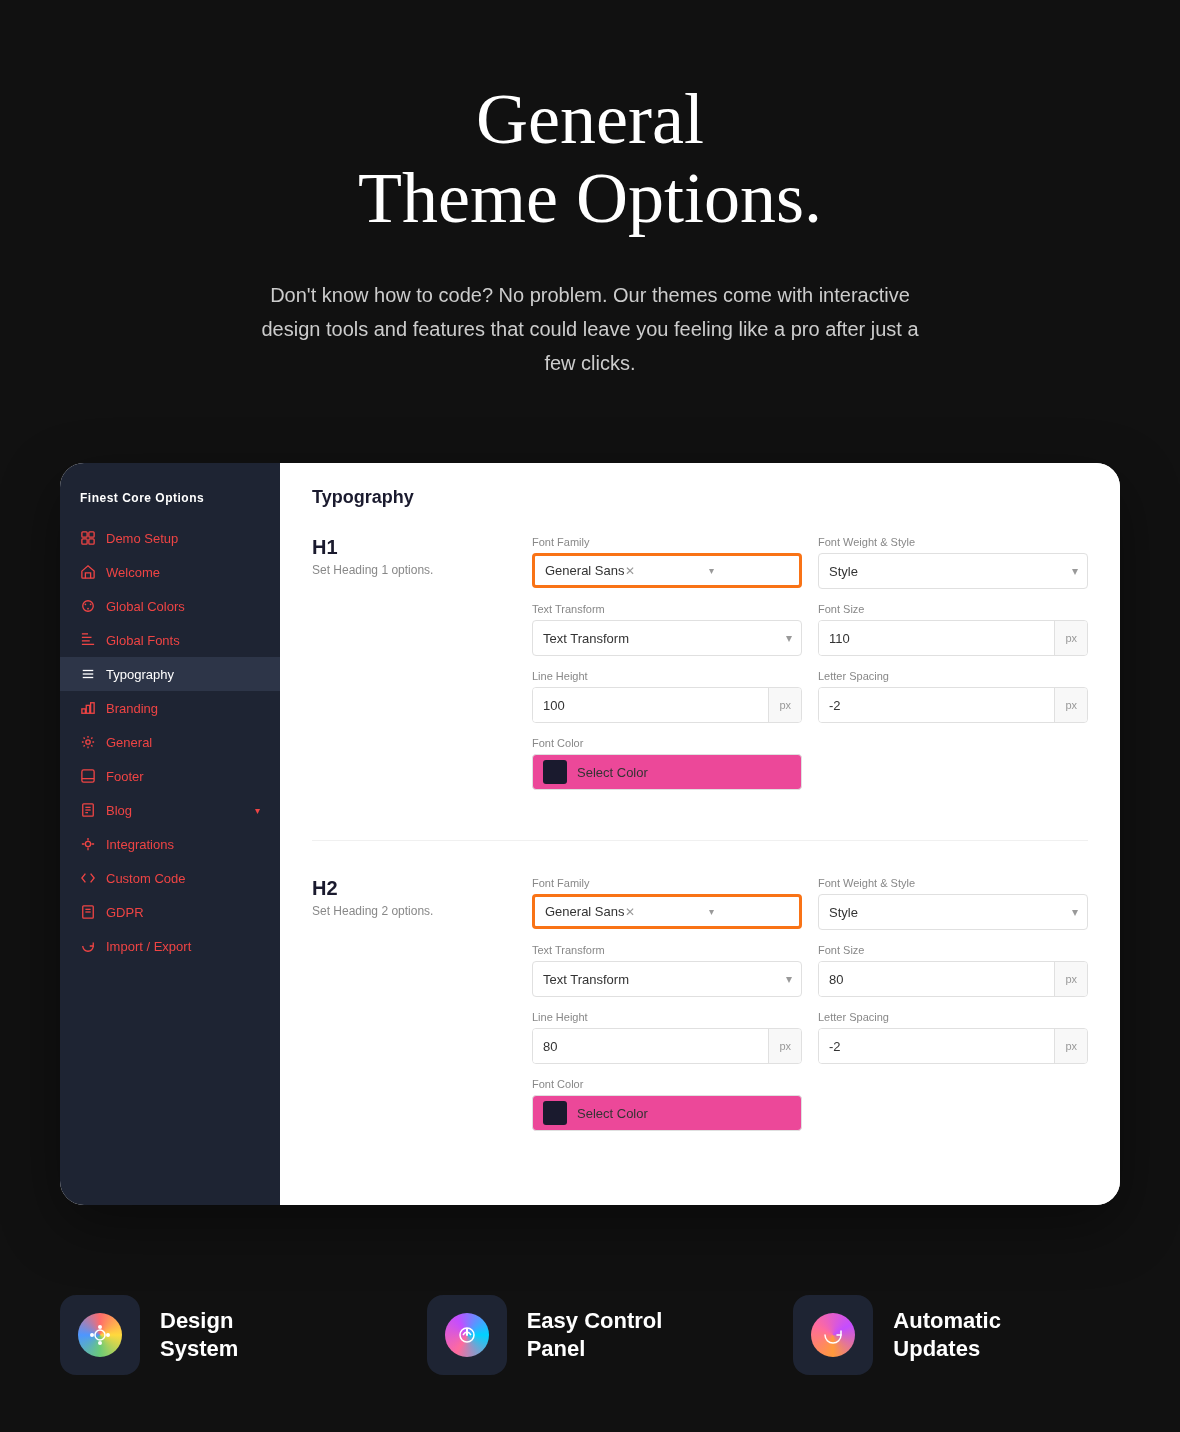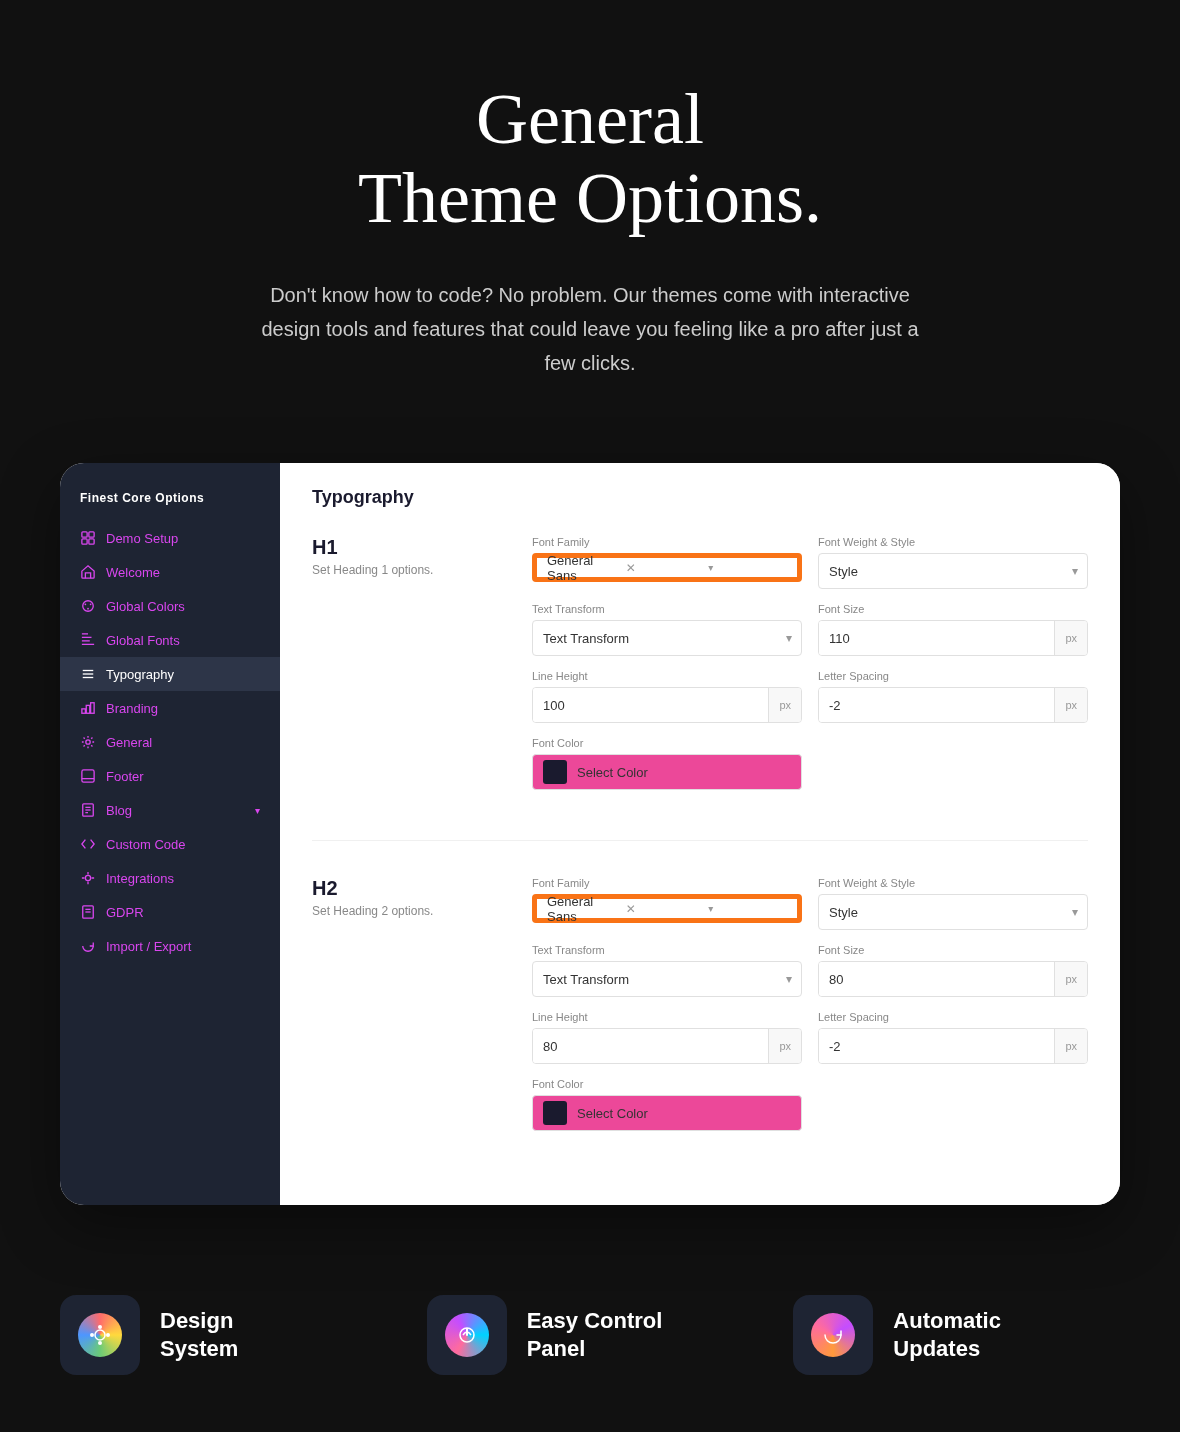--- a/index.html
+++ b/index.html
@@ -57,21 +57,21 @@
       font-weight: 700;
       color: #ffffff;
       letter-spacing: 0.5px;
     }
     .sidebar-item {
       display: flex;
       align-items: center;
       gap: 10px;
       padding: 9px 20px;
       font-size: 13px;
-      color: #d946ef;
+      color: #ef4444;
       cursor: pointer;
       position: relative;
     }
     .sidebar-item.active {
       background: #2d3548;
       color: #ffffff;
     }
     .sidebar-item .icon {
       width: 16px;
       height: 16px;
@@ -149,23 +149,23 @@
       font-size: 13px;
       color: #333;
       background: #fff;
       appearance: none;
       cursor: pointer;
     }
     .font-family-wrapper {
       position: relative;
       display: flex;
       align-items: center;
-      border: 5px solid #f97316;
+      border: 3px solid #f97316;
       border-radius: 4px;
-      height: 29px;
+      height: 35px;
       padding: 0 10px;
       background: #fff;
     }
     .font-family-wrapper span {
       flex: 1;
       font-size: 13px;
       color: #333;
     }
     .font-family-wrapper .x-btn {
       font-size: 12px;
@@ -425,35 +425,35 @@
               <line x1="5" y1="11" x2="8" y2="11"></line>
             </svg>
         </span>
         <span>Blog</span>
         <span class="chevron">▾</span>
       </div>
 
       <div class="sidebar-item">
         <span class="icon">
           <svg viewBox="0 0 16 16">
+              <circle cx="8" cy="8" r="3"></circle>
+              <path d="M8 1v3M8 12v3M1 8h3M12 8h3"></path>
+            </svg>
+        </span>
+        <span>Integrations</span>
+      </div>
+
+      <div class="sidebar-item">
+        <span class="icon">
+          <svg viewBox="0 0 16 16">
               <polyline points="5,3 1,8 5,13"></polyline>
               <polyline points="11,3 15,8 11,13"></polyline>
             </svg>
         </span>
         <span>Custom Code</span>
-      </div>
-
-      <div class="sidebar-item">
-        <span class="icon">
-          <svg viewBox="0 0 16 16">
-              <circle cx="8" cy="8" r="3"></circle>
-              <path d="M8 1v3M8 12v3M1 8h3M12 8h3"></path>
-            </svg>
-        </span>
-        <span>Integrations</span>
       </div>
 
       <div class="sidebar-item">
         <span class="icon">
           <svg viewBox="0 0 16 16">
               <rect x="2" y="1" width="12" height="14" rx="1"></rect>
               <line x1="5" y1="5" x2="11" y2="5"></line>
               <line x1="5" y1="8" x2="11" y2="8"></line>
             </svg>
         </span>

